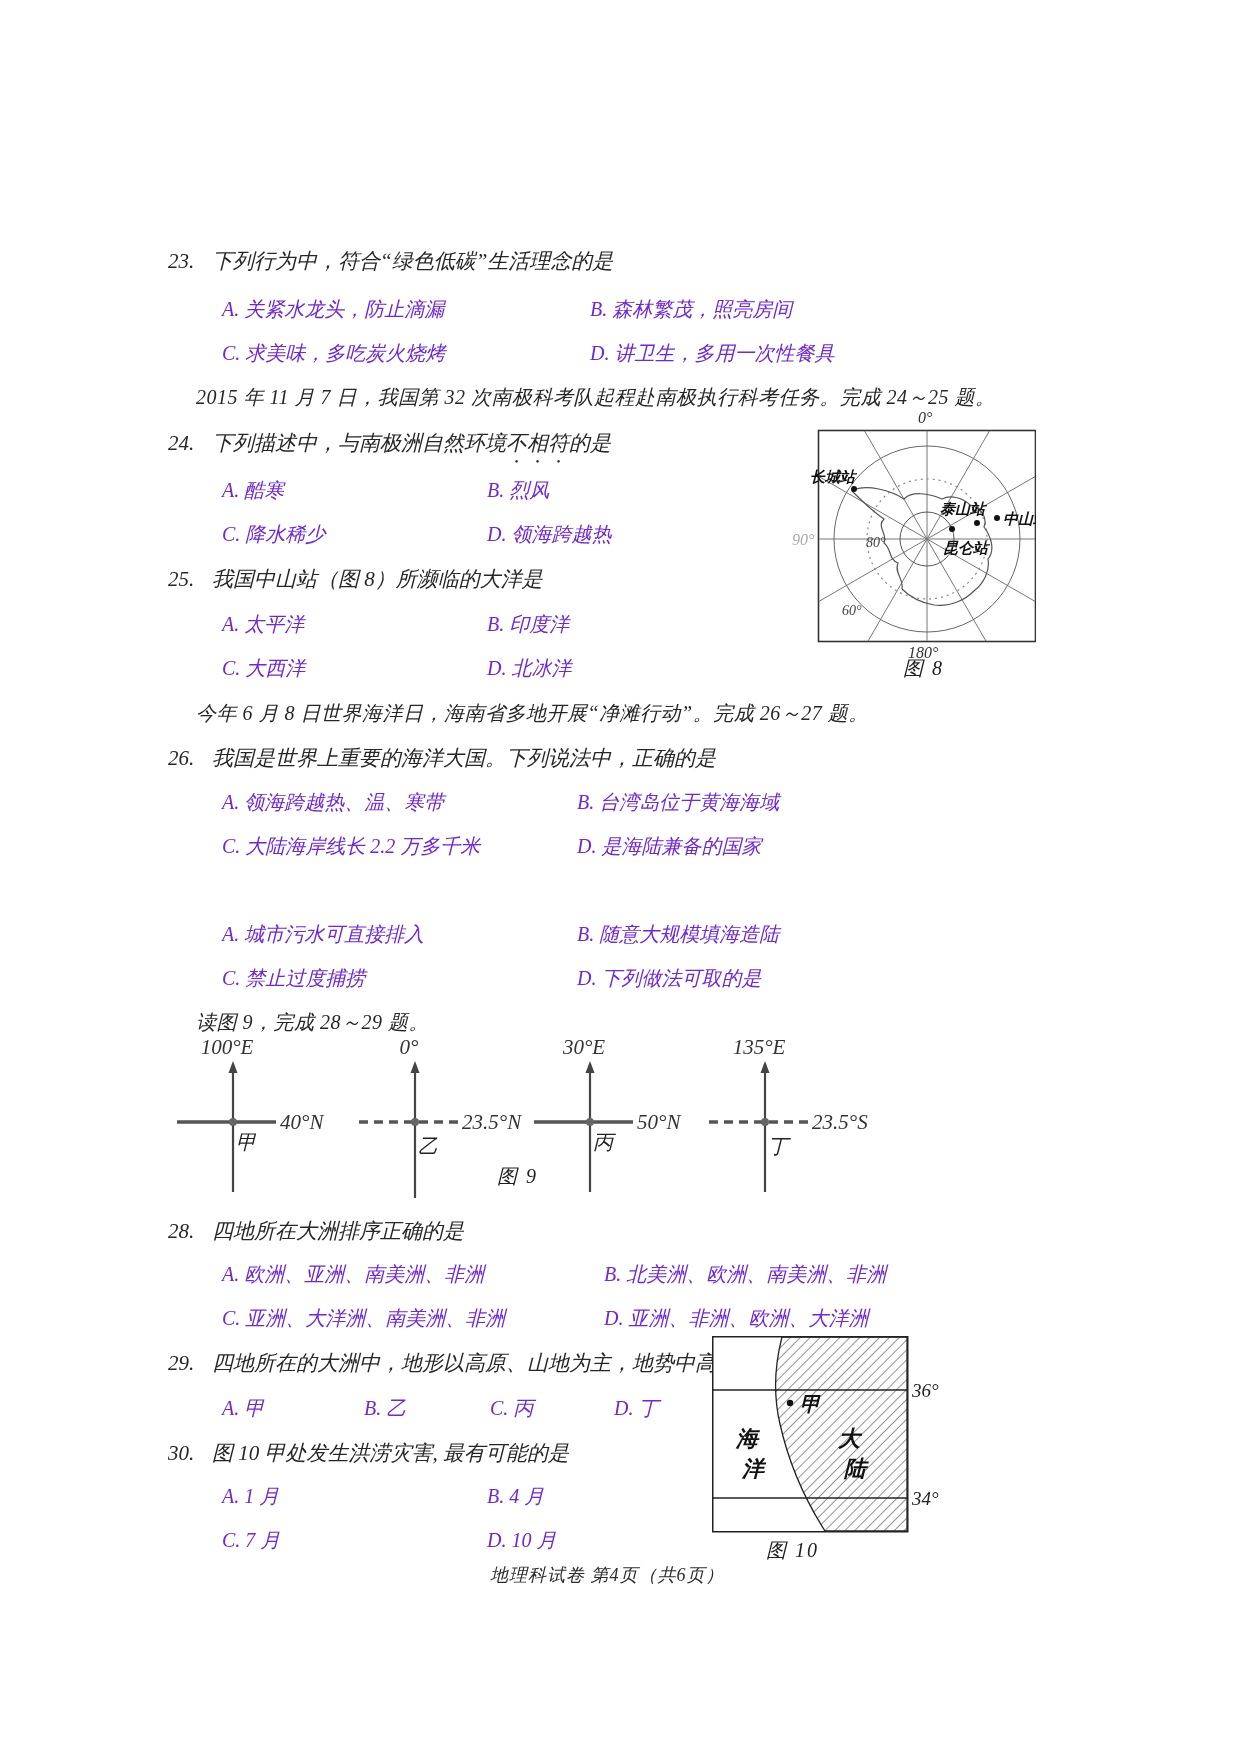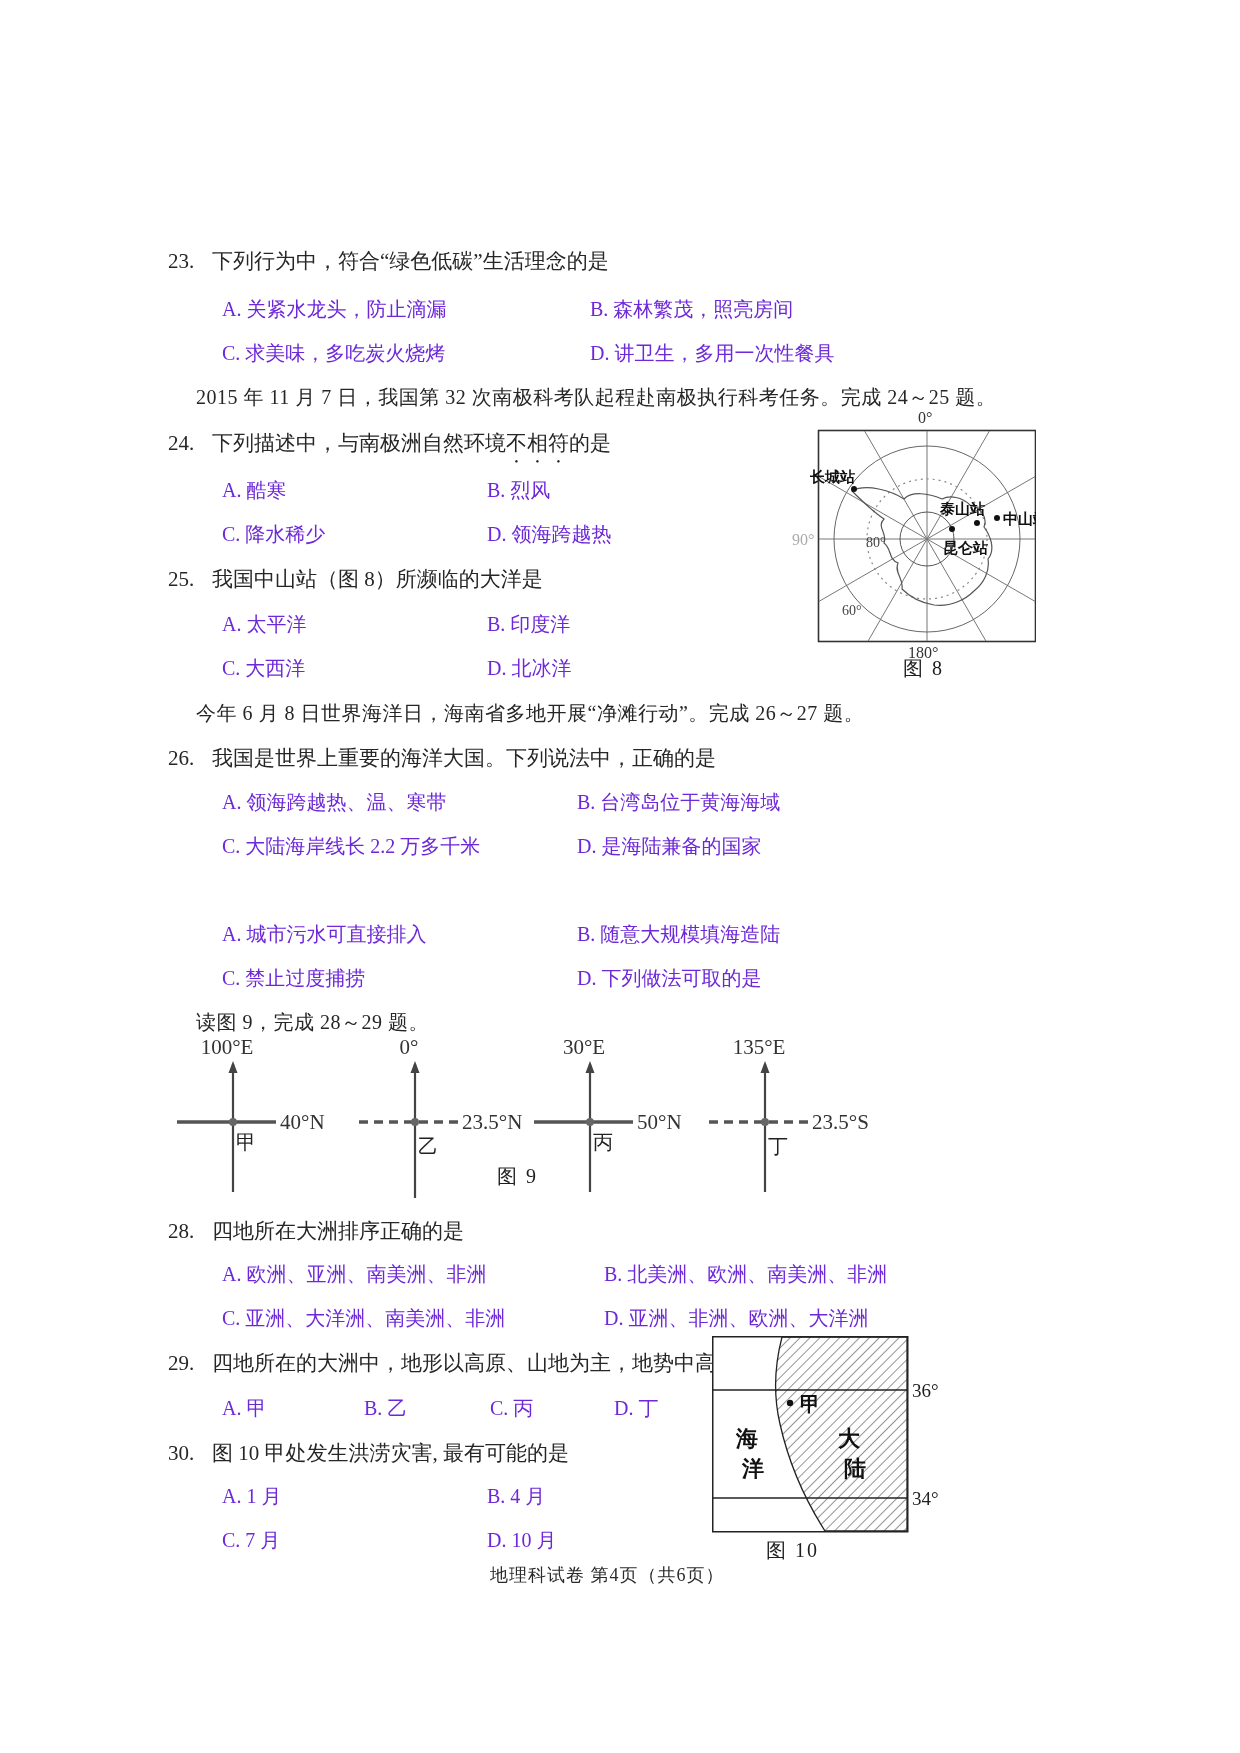--- a/index.html
+++ b/index.html
@@ -3,20 +3,21 @@
 <meta charset="utf-8">
 <style>
   html,body{margin:0;padding:0;background:#ffffff;}
   .page{
     position:relative;
     width:1036px;height:1753px;
     background:#ffffff;
     font-family:"Liberation Serif","DejaVu Serif",serif;
     color:#2b2b2b;
     overflow:hidden;
+    font-style:italic;
   }
   .abs{position:absolute;white-space:nowrap;}
   .qline{font-size:21px;color:#262626;}
   .qnum{display:inline-block;min-width:44px;}
   .opt{font-size:20px;color:#6d28d9;}
   .intro{font-size:20px;color:#262626;letter-spacing:0.5px;}
   .em-dots{
     -webkit-text-emphasis:filled dot;-webkit-text-emphasis-position:under;
     text-emphasis:filled dot;text-emphasis-position:under left;
     border-bottom:0;

